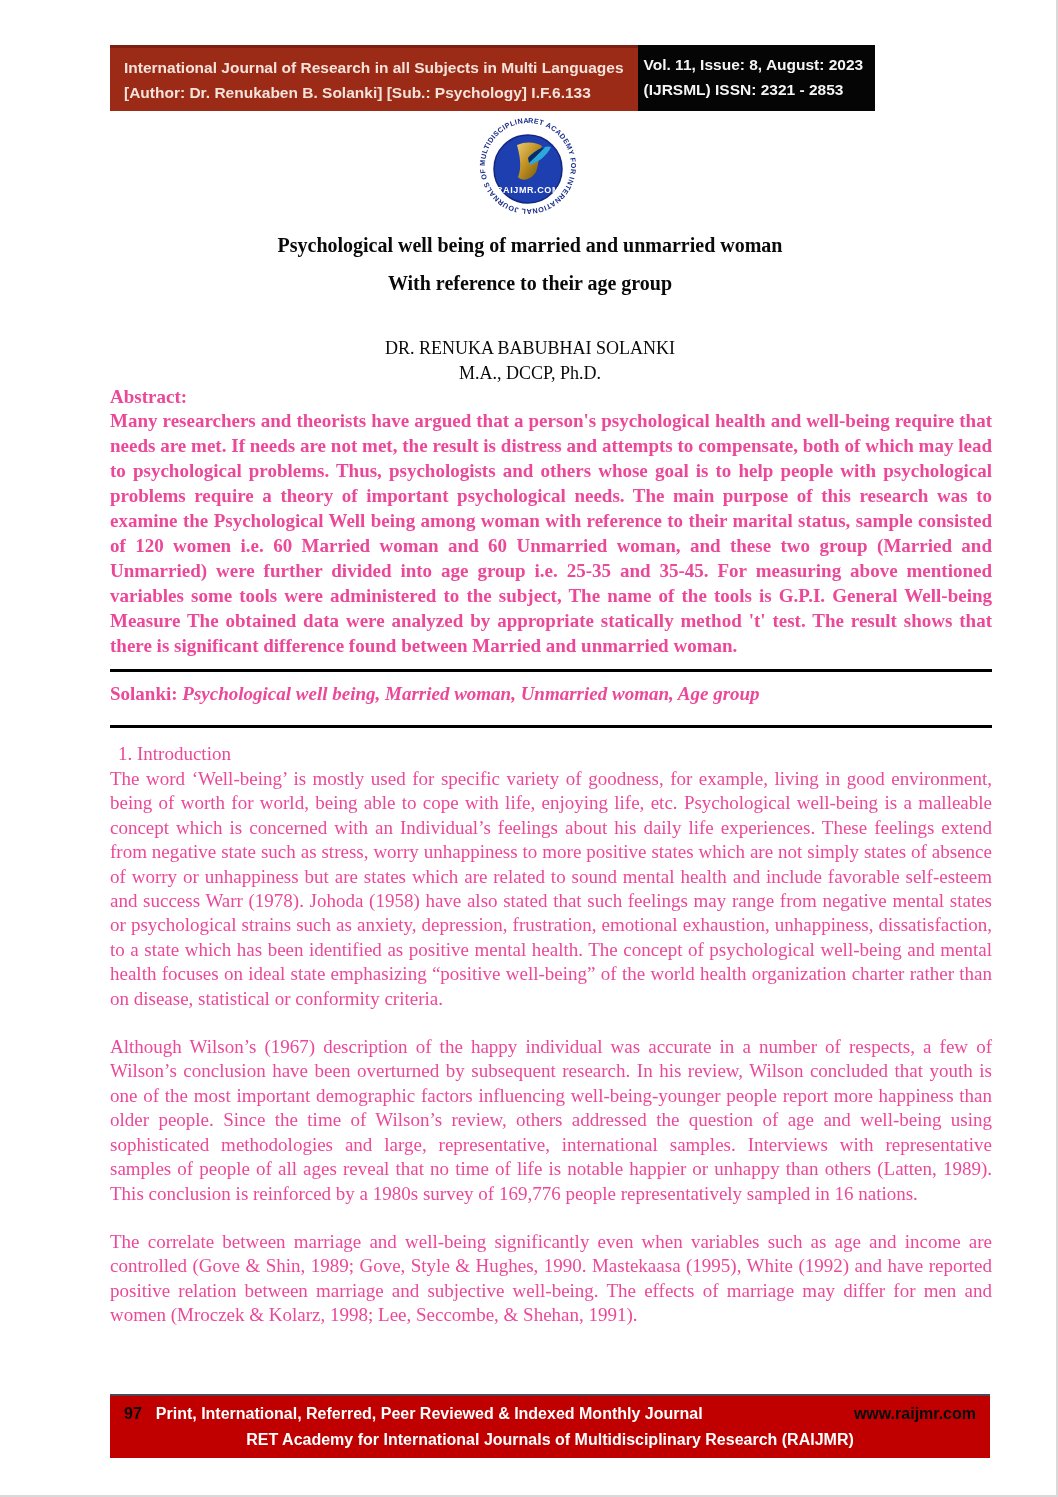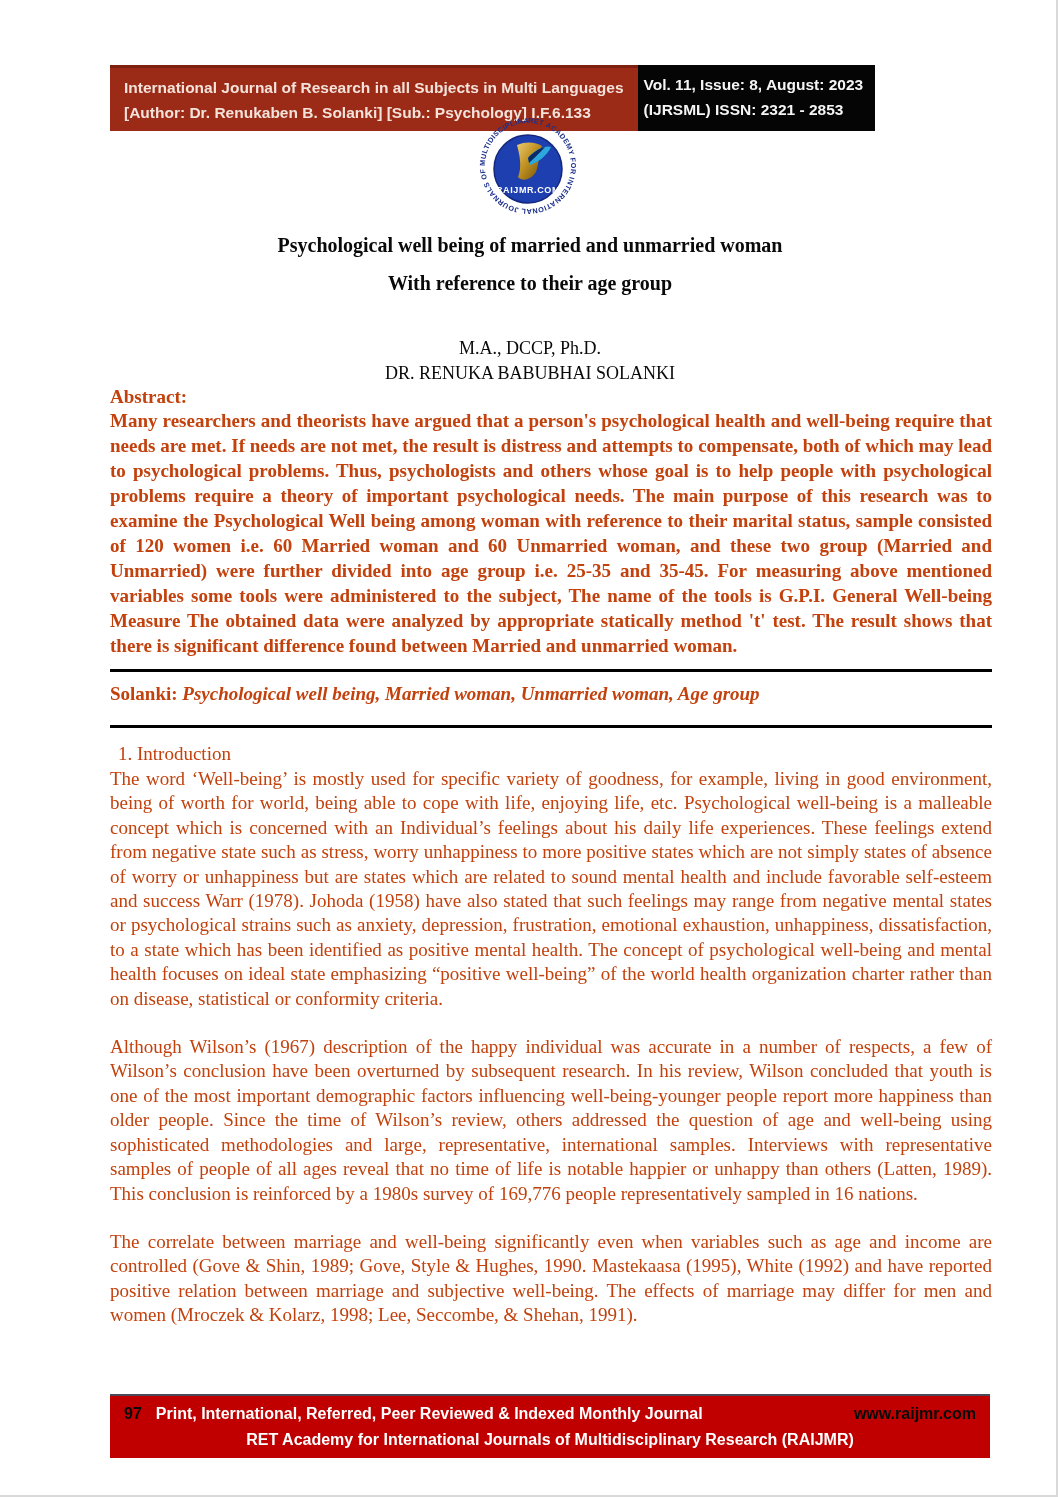--- a/index.html
+++ b/index.html
@@ -15,21 +15,21 @@
     background: #ffffff;
     border-right: 2px solid #d9d9d9;
     border-bottom: 2px solid #d9d9d9;
   }
 
   
   .header {
     position: absolute; top: 45px; left: 110px; width: 720px; height: 66px;
     display: flex;
     font-family: "Liberation Sans", sans-serif;
-    font-weight: bold; font-size: 15.5px; margin-top: 20px;
+    font-weight: bold; font-size: 15.5px;
   }
   .header-left {
     width: 602px; height: 100%;
     background: #9B2B17;
     border-top: 3px solid #7E2010;
     color: #F4E3DB;
     padding: 7px 14px 0 14px;
     line-height: 25px;
     white-space: nowrap;
   }
@@ -59,21 +59,21 @@
   .author {
     position: absolute; top: 336px; left: 60px; width: 940px;
     text-align: center;
     font-size: 18px; line-height: 25px;
     color: #0a0a0a;
   }
 
   
   .content {
     position: absolute; top: 386px; left: 110px; width: 882px;
-    font-size: 19px; color: #c2410c;
+    font-size: 19px; color: #ec4899;
   }
   .abstract-label { font-weight: bold; font-size: 19px; }
   .abstract-text {
     font-weight: bold;
     text-align: justify;
     line-height: 25px;
   }
   .rule {
     border: none; border-top: 3px solid #000;
     margin: 11px 0 0 0;
@@ -141,22 +141,22 @@
       <text x="52" y="79" text-anchor="middle" font-family="Liberation Sans, sans-serif" font-size="9" font-weight="bold" fill="#FFFFFF" letter-spacing="0.6">RAIJMR.COM</text>
     </svg>
   </div>
 
   <h1 class="title">
     <span>Psychological well being of married and unmarried woman</span><br>
     <span>With reference to their age group</span>
   </h1>
 
   <div class="author">
+    <div>DR. RENUKA BABUBHAI SOLANKI</div>
     <div>M.A., DCCP, Ph.D.</div>
-    <div>DR. RENUKA BABUBHAI SOLANKI</div>
   </div>
 
   <div class="content">
     <div class="abstract-label">Abstract:</div>
     <p class="abstract-text">Many researchers and theorists have argued that a person's psychological health and well-being require that needs are met. If needs are not met, the result is distress and attempts to compensate, both of which may lead to psychological problems. Thus, psychologists and others whose goal is to help people with psychological problems require a theory of important psychological needs. The main purpose of this research was to examine the Psychological Well being among woman with reference to their marital status, sample consisted of 120 women i.e. 60 Married woman and 60 Unmarried woman, and these two group (Married and Unmarried) were further divided into age group i.e. 25-35 and 35-45. For measuring above mentioned variables some tools were administered to the subject, The name of the tools is G.P.I. General Well-being Measure The obtained data were analyzed by appropriate statically method 't' test. The result shows that there is significant difference found between Married and unmarried woman.</p>
 
     <hr class="rule">
     <div class="keywords-line">
       <span class="keywords-label">Solanki:</span>
       <span class="keywords-text">Psychological well being, Married woman, Unmarried woman, Age group</span>

